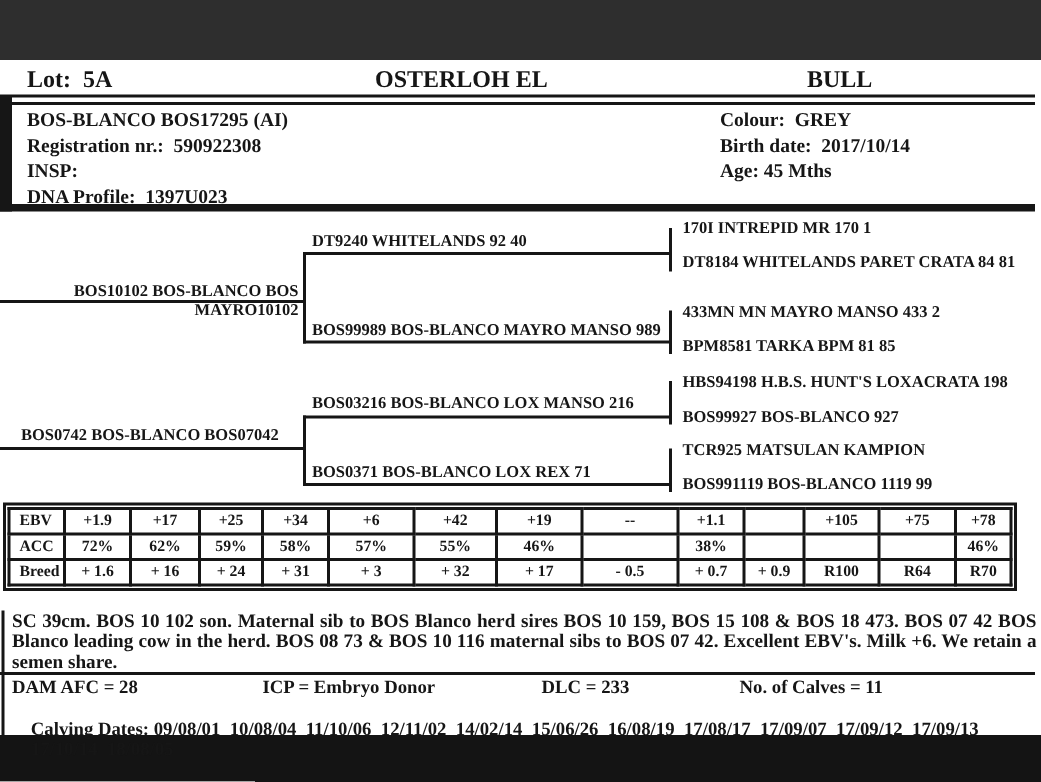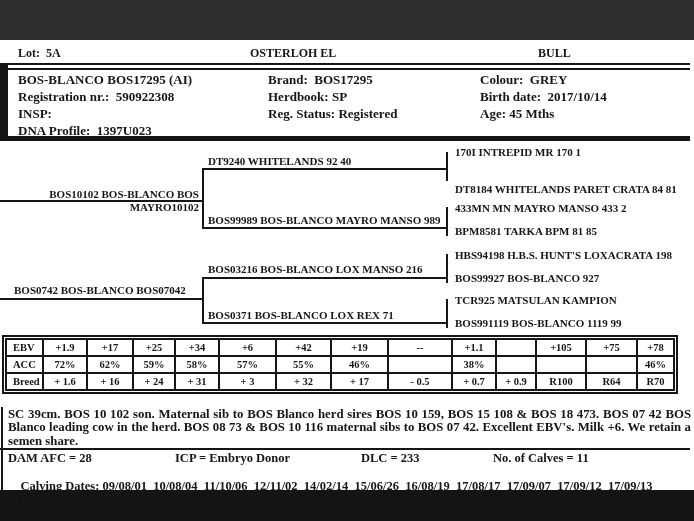--- a/index.html
+++ b/index.html
@@ -6,21 +6,21 @@
   .page {
     position:relative; width:694px; height:521px; background:#fff;
     font-family:"Liberation Serif","DejaVu Serif",serif; font-weight:bold;
     color:var(--ink,#161616); overflow:hidden;
     -webkit-font-smoothing:antialiased;
   }
   .abs { position:absolute; }
   .bar-top { position:absolute; left:0; top:0; width:694px; height:40px; background:var(--top-bar,#2e2e2e); }
   .bar-bottom { position:absolute; left:0; top:490px; width:694px; height:31px; background:var(--bottom-bar,#141414); }
 
-  .hdr { font-size:12px; line-height:17px; white-space:pre; }
+  .hdr { font-size:16px; line-height:17px; white-space:pre; }
   .dbl-rule { position:absolute; left:8px; top:63px; width:682px; height:3px;
     border-top:2px solid var(--ink,#161616); border-bottom:2px solid var(--ink,#161616); }
   .info-left-bar { position:absolute; left:0; top:63px; width:8px; height:78px; background:var(--ink,#161616); }
   .info-bottom-rule { position:absolute; left:0; top:136px; width:690px; height:5px; background:var(--ink,#161616); }
   .info-col { position:absolute; top:71px; font-size:13px; line-height:17px; }
   .info-col div { white-space:pre; }
 
   .hline { position:absolute; height:2px; background:var(--ink,#161616); }
   .vline { position:absolute; width:2px; background:var(--ink,#161616); }
   .ped-name { position:absolute; font-size:11px; line-height:13px; white-space:nowrap;text-align:right; }
@@ -55,25 +55,20 @@
   <div class="abs hdr" style="left:538px; top:45px;">BULL</div>
   <div class="dbl-rule"></div>
 
   <div class="info-left-bar"></div>
   <div class="info-col" style="left:18px;">
     <div>BOS-BLANCO BOS17295 (AI)</div>
     <div>Registration nr.:  590922308</div>
     <div>INSP:</div>
     <div>DNA Profile:  1397U023</div>
   </div>
-  <div class="info-col" style="left:268px;">
-    <div>Brand:  BOS17295</div>
-    <div>Herdbook: SP</div>
-    <div>Reg. Status: Registered</div>
-  </div>
   <div class="info-col" style="left:480px;">
     <div>Colour:  GREY</div>
     <div>Birth date:  2017/10/14</div>
     <div>Age: 45 Mths</div>
   </div>
   <div class="info-bottom-rule"></div>
 
   <div>
 
     <div class="ped-name wrap" style="left:14px; top:188px;">BOS10102 BOS-BLANCO BOS MAYRO10102</div>
@@ -92,21 +87,21 @@
     <div class="hline" style="left:202px; top:277px; width:246px;"></div>
     <div class="ped-name" style="left:208px; top:309px;">BOS0371 BOS-BLANCO LOX REX 71</div>
     <div class="hline" style="left:202px; top:322px; width:246px;"></div>
 
     <div class="vline" style="left:446px; top:152px; height:29px;"></div>
     <div class="vline" style="left:446px; top:207px; height:29px;"></div>
     <div class="vline" style="left:446px; top:254px; height:29px;"></div>
     <div class="vline" style="left:446px; top:299px; height:29px;"></div>
 
     <div class="ped-ggp" style="top:146px;">170I INTREPID MR 170 1</div>
-    <div class="ped-ggp" style="top:183px;">DT8184 WHITELANDS PARET CRATA 84 81</div>
+    <div class="ped-ggp" style="top:169px;">DT8184 WHITELANDS PARET CRATA 84 81</div>
     <div class="ped-ggp" style="top:202px;">433MN MN MAYRO MANSO 433 2</div>
     <div class="ped-ggp" style="top:225px;text-align:center;">BPM8581 TARKA BPM 81 85</div>
     <div class="ped-ggp" style="top:249px;">HBS94198 H.B.S. HUNT'S LOXACRATA 198</div>
     <div class="ped-ggp" style="top:272px;">BOS99927 BOS-BLANCO 927</div>
     <div class="ped-ggp" style="top:294px;">TCR925 MATSULAN KAMPION</div>
     <div class="ped-ggp" style="top:317px;">BOS991119 BOS-BLANCO 1119 99</div>
   </div>
 
   <div class="ebv-wrap">
     <table class="ebv">

